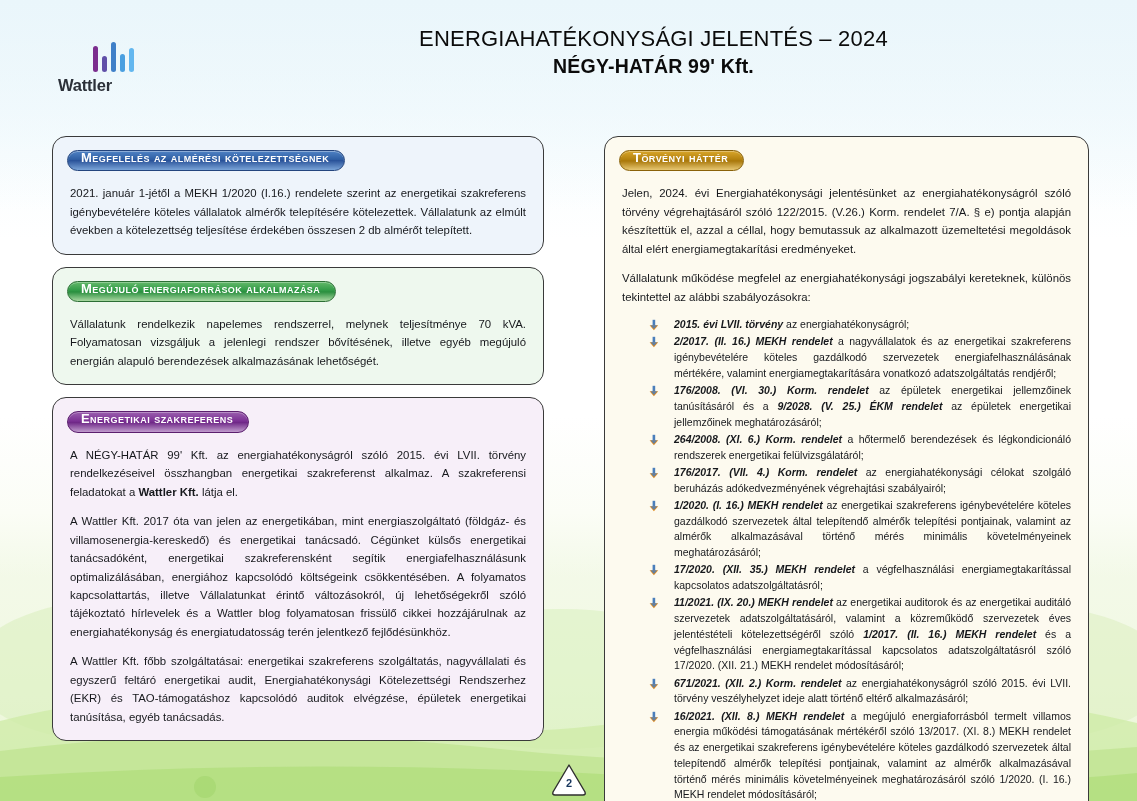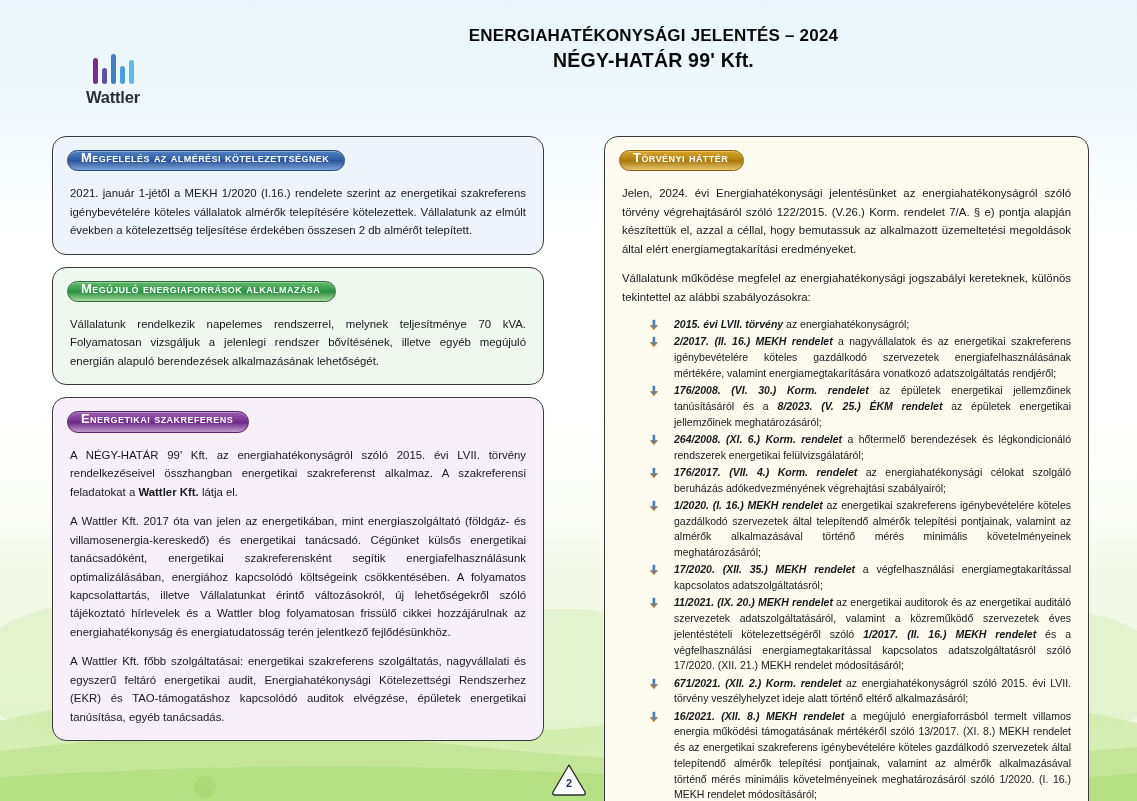--- a/index.html
+++ b/index.html
@@ -52,23 +52,22 @@
   
   .header {
     position: absolute;
     left: 0; top: 0;
     width: 1137px;
     height: 118px;
   }
   .logo {
     position: absolute;
     left: 58px;
-    top: 50px;
+    top: 38px;
     width: 110px;
-    text-align: center;
   }
   .logo-bars {
     height: 34px;
     display: flex;
     align-items: flex-end;
     justify-content: center;
     gap: 4px;
   }
   .logo-bars i {
     display: block;
@@ -83,22 +82,22 @@
     letter-spacing: -0.2px;
   }
   .title-block {
     position: absolute;
     left: 190px;
     right: 20px;
     top: 26px;
     text-align: center;
   }
   .title-main {
-    font-size: 17px;
-    font-weight: bold;
+    font-size: 22px;
+    font-weight: normal;
     color: #0b0b0b;
     letter-spacing: 0.2px;
     line-height: 1.16;
     white-space: nowrap;
   }
   .title-sub {
     margin-top: 3px;
     font-size: 19.5px;
     font-weight: bold;
     color: #0b0b0b;
@@ -320,21 +319,21 @@
               </svg><b>2015. évi LVII. törvény</b><span> az energiahatékonyságról;</span></li>
             <li><svg class="marker" viewBox="0 0 12 12">
                 <rect x="4.6" y="0.8" width="2.6" height="6.2" fill="#4a7ebb"></rect>
                 <path d="M1.6 6.2 L10.2 6.2 L5.9 11.2 Z" fill="#e08a1e"></path>
                 <path d="M2.6 6.2 L9.2 6.2 L5.9 10.1 Z" fill="#4a7ebb" opacity="0.85"></path>
               </svg><b>2/2017. (II. 16.) MEKH rendelet</b><span> a nagyvállalatok és az energetikai szakreferens igénybevételére köteles gazdálkodó szervezetek energiafelhasználásának mértékére, valamint energiamegtakarítására vonatkozó adatszolgáltatás rendjéről;</span></li>
             <li><svg class="marker" viewBox="0 0 12 12">
                 <rect x="4.6" y="0.8" width="2.6" height="6.2" fill="#4a7ebb"></rect>
                 <path d="M1.6 6.2 L10.2 6.2 L5.9 11.2 Z" fill="#e08a1e"></path>
                 <path d="M2.6 6.2 L9.2 6.2 L5.9 10.1 Z" fill="#4a7ebb" opacity="0.85"></path>
-              </svg><b>176/2008. (VI. 30.) Korm. rendelet</b><span> az épületek energetikai jellemzőinek tanúsításáról és a </span><b>8/2023. (V. 25.) ÉKM rendelet</b><span> az épületek energetikai jellemzőinek meghatározásáról;</span></li>
+              </svg><b>176/2008. (VI. 30.) Korm. rendelet</b><span> az épületek energetikai jellemzőinek tanúsításáról és a </span><b>9/2028. (V. 25.) ÉKM rendelet</b><span> az épületek energetikai jellemzőinek meghatározásáról;</span></li>
             <li><svg class="marker" viewBox="0 0 12 12">
                 <rect x="4.6" y="0.8" width="2.6" height="6.2" fill="#4a7ebb"></rect>
                 <path d="M1.6 6.2 L10.2 6.2 L5.9 11.2 Z" fill="#e08a1e"></path>
                 <path d="M2.6 6.2 L9.2 6.2 L5.9 10.1 Z" fill="#4a7ebb" opacity="0.85"></path>
               </svg><b>264/2008. (XI. 6.) Korm. rendelet</b><span> a hőtermelő berendezések és légkondicionáló rendszerek energetikai felülvizsgálatáról;</span></li>
             <li><svg class="marker" viewBox="0 0 12 12">
                 <rect x="4.6" y="0.8" width="2.6" height="6.2" fill="#4a7ebb"></rect>
                 <path d="M1.6 6.2 L10.2 6.2 L5.9 11.2 Z" fill="#e08a1e"></path>
                 <path d="M2.6 6.2 L9.2 6.2 L5.9 10.1 Z" fill="#4a7ebb" opacity="0.85"></path>
               </svg><b>176/2017. (VII. 4.) Korm. rendelet</b><span> az energiahatékonysági célokat szolgáló beruházás adókedvezményének végrehajtási szabályairól;</span></li>

